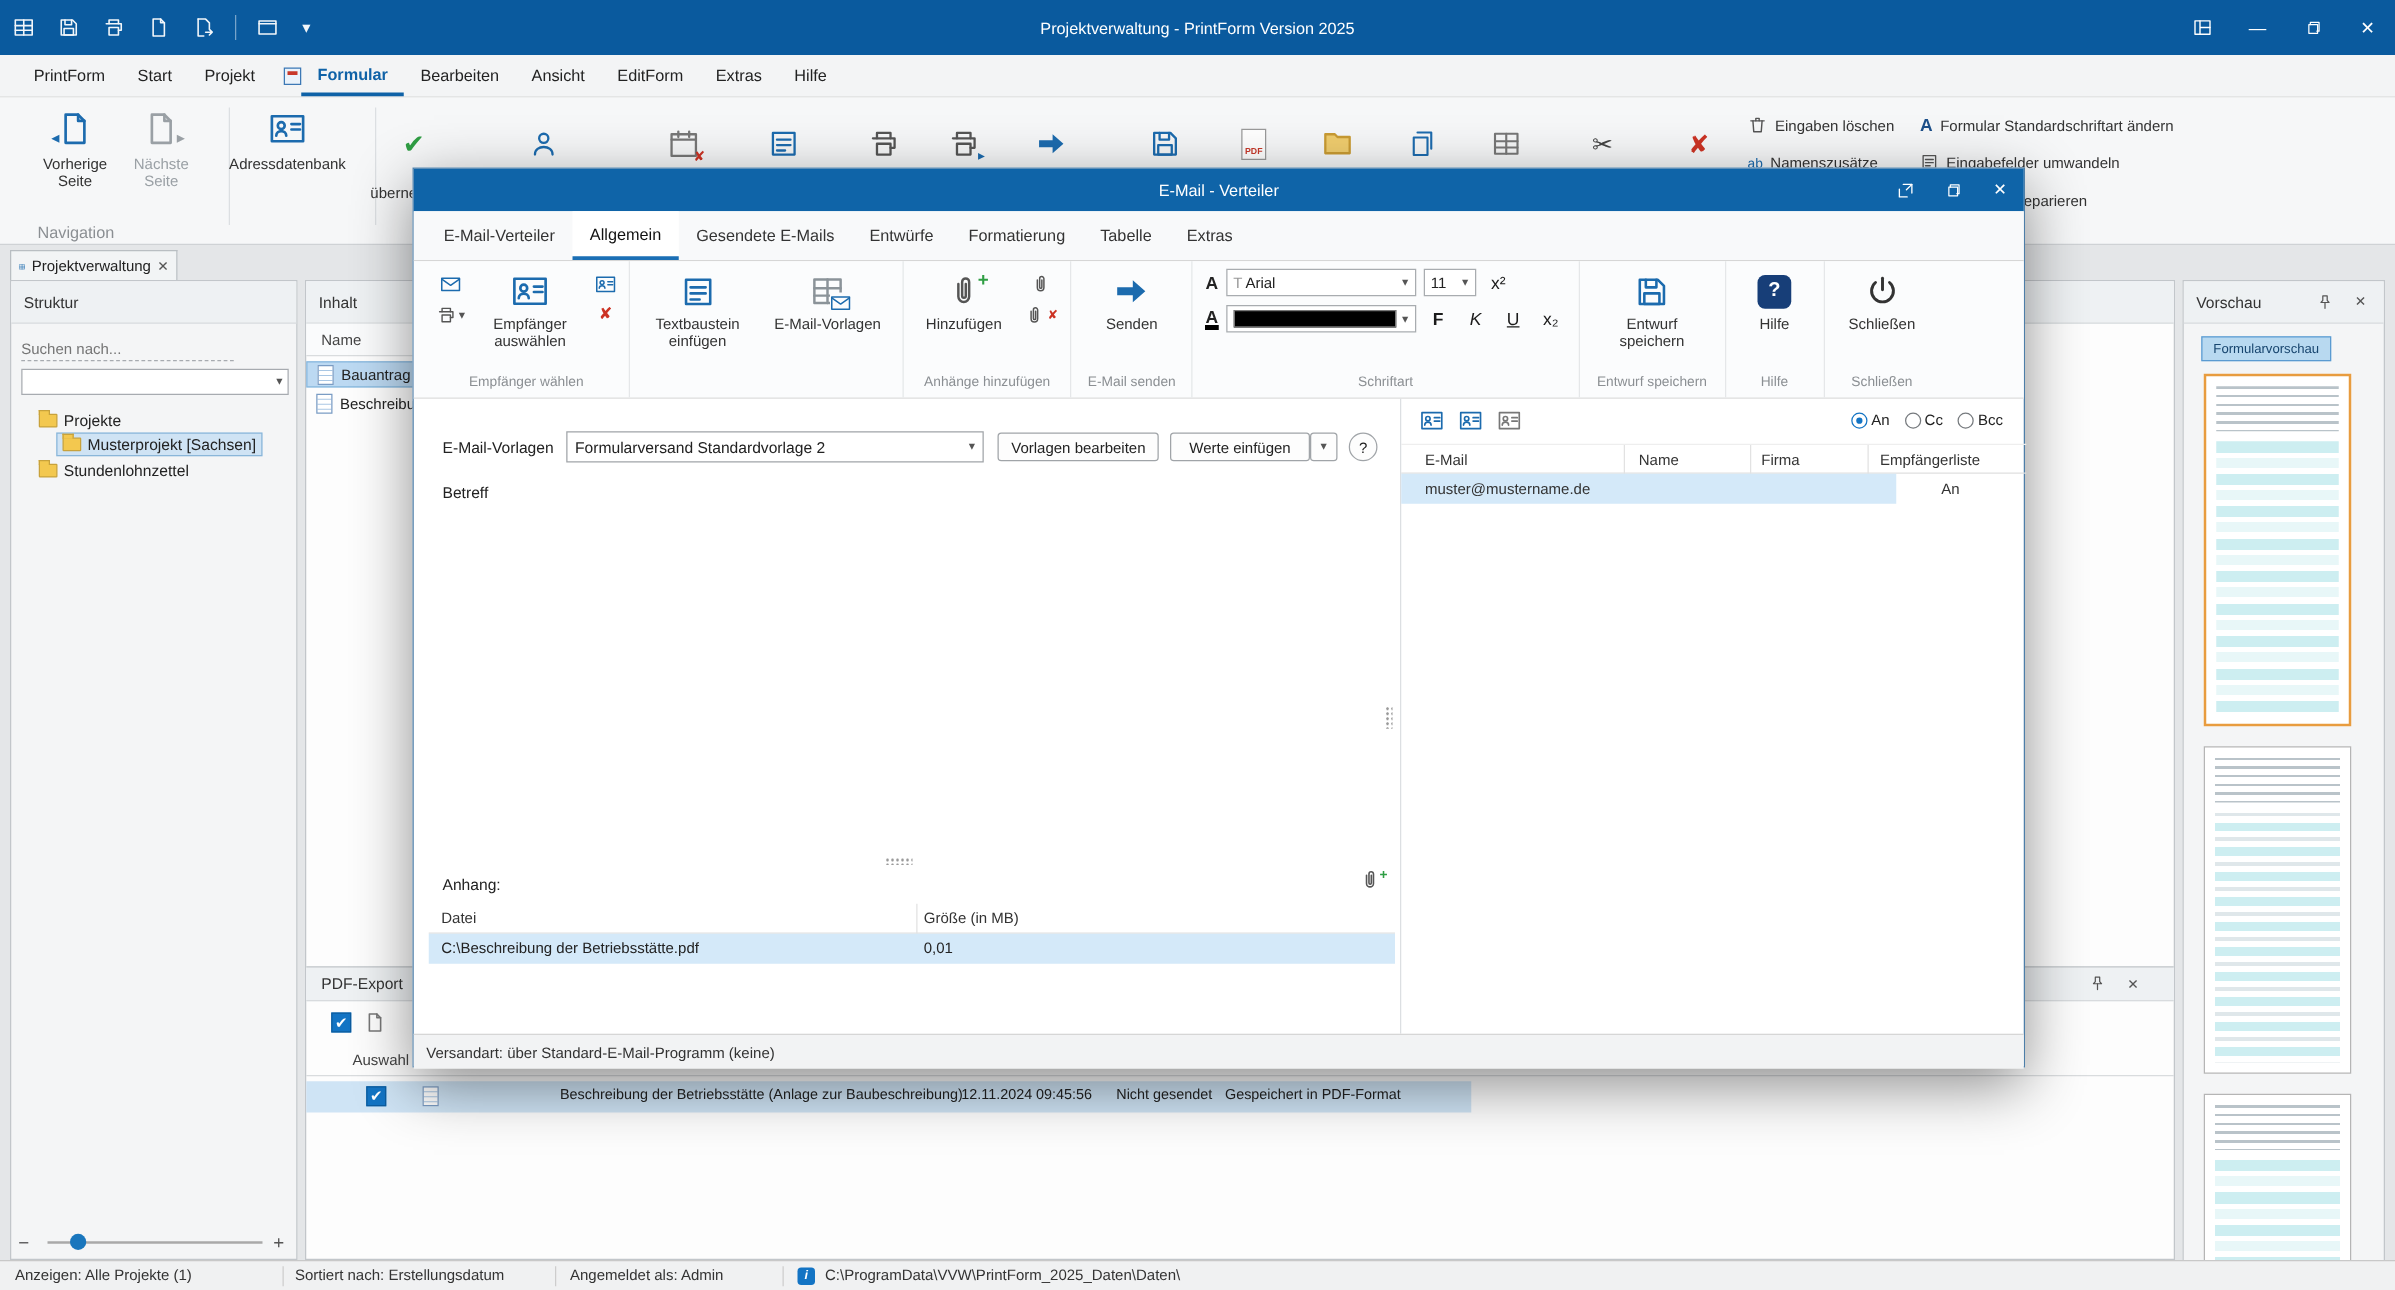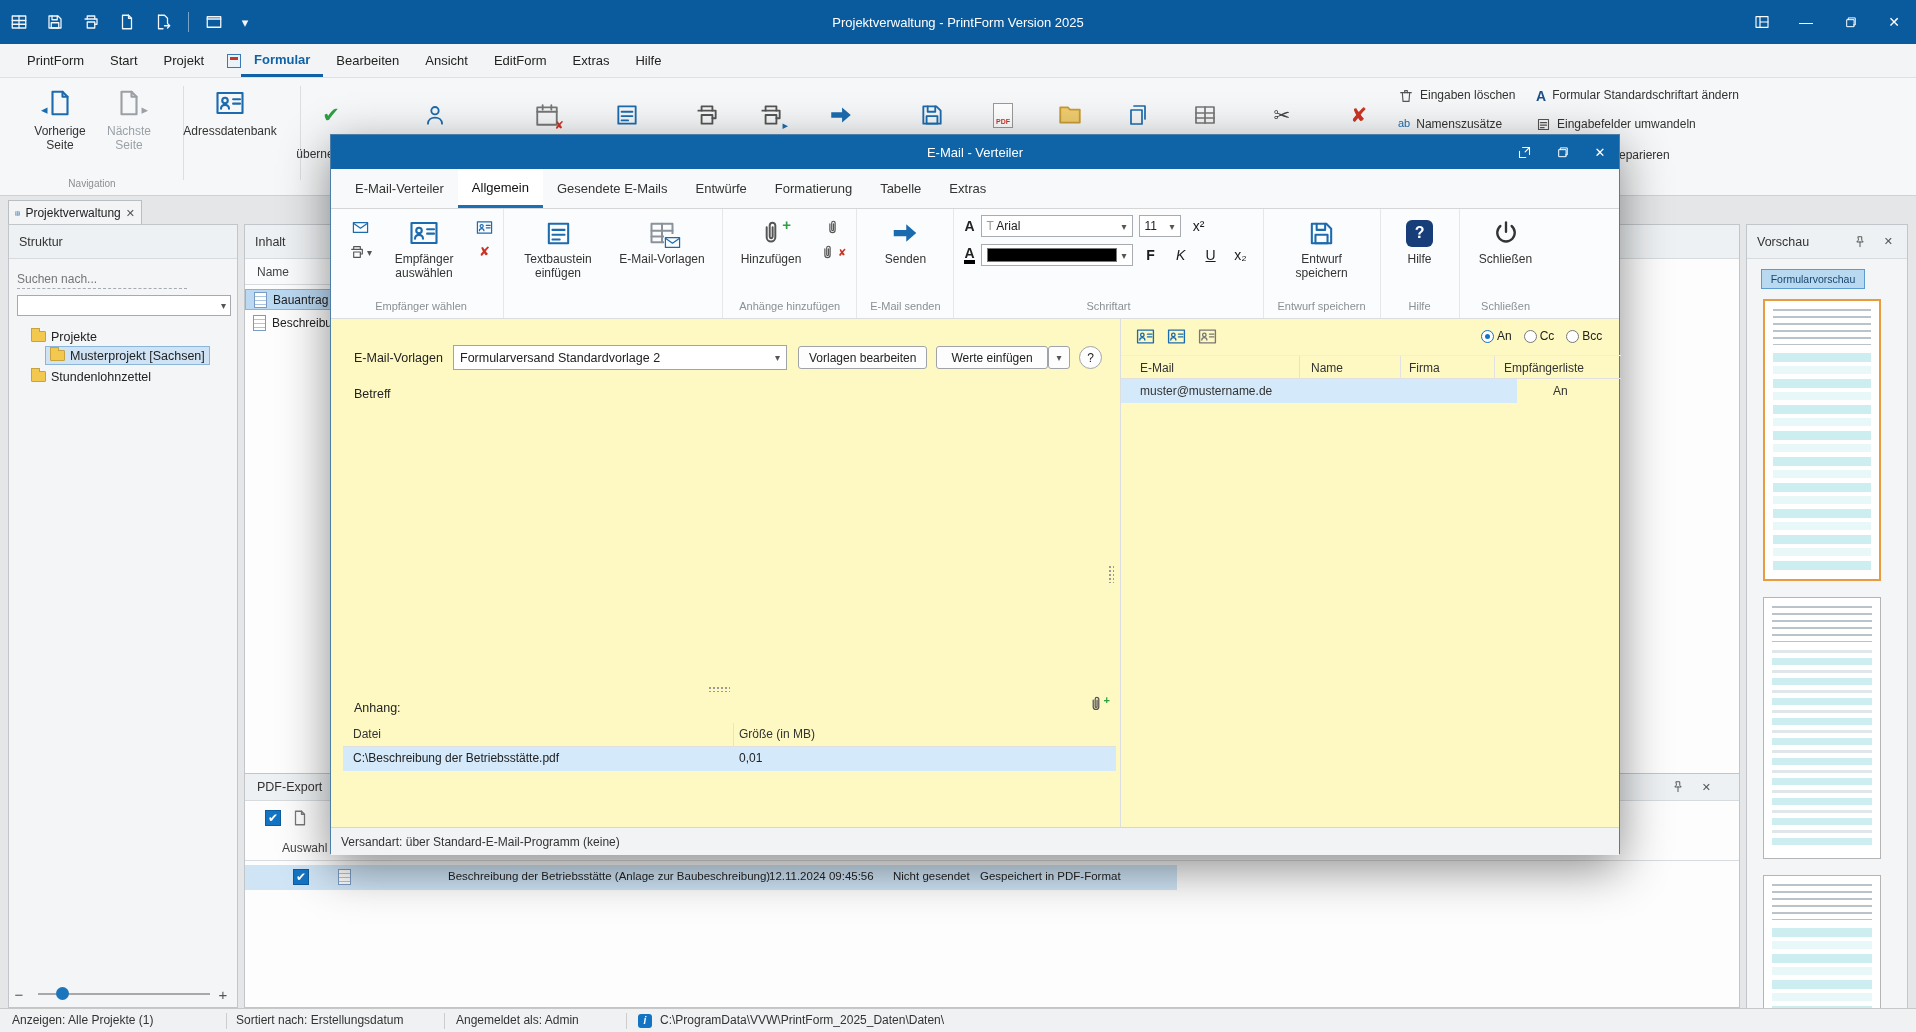--- a/index.html
+++ b/index.html
@@ -24,25 +24,25 @@
   .menu-item{display:flex;align-items:center;padding:0 13px;font-size:13px;color:#222}
   .menu-item.active{color:#0f62a7;font-weight:bold;border-bottom:3px solid #0f62a7}
   .menu-logo{width:14px;height:14px;border:1px solid #3d78b5;background:#eaf2fa;position:relative;margin-left:10px;align-self:center}
   .menu-logo::after{content:"";position:absolute;left:2px;top:2px;width:8px;height:3px;background:#c8382a}
 
   
   #ribbon{position:absolute;left:0;top:78px;width:1916px;height:118px;background:#f6f7f8;border-bottom:1px solid #cfd2d5}
   .rb-big{position:absolute;display:flex;flex-direction:column;align-items:center;font-size:12px;color:#333;text-align:center;line-height:1.18}
   .rb-big .lbl{margin-top:6px}
   .rb-big.disabled{color:#9aa0a5}
-  .rb-grouplbl{position:absolute;top:100px;font-size:10px;color:#8b8f93;text-align:center}
+  .rb-grouplbl{position:absolute;top:100px;font-size:13px;color:#8b8f93;text-align:left}
   .rb-sep{position:absolute;top:8px;height:94px;width:1px;background:#dcdfe2}
   .rb-center-item{position:absolute;top:23px;width:28px;height:28px;display:flex;align-items:center;justify-content:center}
   .glyph{font-family:"DejaVu Sans",sans-serif}
-  .rb-small{position:absolute;display:flex;align-items:flex-start;gap:6px;font-size:12px;color:#333;height:20px}
+  .rb-small{position:absolute;display:flex;align-items:flex-end;gap:6px;font-size:12px;color:#333;height:20px}
   .pdfdoc{width:20px;height:25px;background:#fff;border:1px solid #9a9a9a;position:relative;font-size:7px;font-weight:bold;color:#c8382a;display:flex;align-items:flex-end;justify-content:center;padding-bottom:2px}
   .badge{position:absolute;font-size:11px;font-weight:bold;line-height:1}
 
   
   #side-tab{position:absolute;left:8px;top:200px;width:134px;height:25px;background:#f2f4f5;border:1px solid #b9bec2;border-bottom:none;display:flex;align-items:center;gap:5px;padding:0 6px;font-size:12px}
   #sidebar{position:absolute;left:8px;top:224px;width:230px;height:784px;background:#f4f5f6;border:1px solid #c2c6ca}
   .panel-head{height:34px;display:flex;align-items:center;padding:0 10px;font-size:12.5px;color:#333;background:#eef1f3;border-bottom:1px solid #d8dbde}
   #search-input{position:absolute;left:8px;top:44px;width:170px;height:20px;border:none;border-bottom:1px dashed #a7abb0;background:transparent;font-size:12px;color:#555;font-family:inherit;outline:none}
   #side-combo{position:absolute;left:8px;top:70px;width:214px;height:21px;background:#fff;border:1px solid #a7abb0;display:flex;align-items:center;justify-content:flex-end;padding-right:4px;color:#666;font-size:10px}
   .tree-row{position:absolute;height:19px;display:flex;align-items:center;gap:5px;font-size:12.5px;color:#222}
@@ -76,21 +76,21 @@
   #zoom-thumb{position:absolute;left:46px;top:3px;width:13px;height:13px;border-radius:50%;background:#1976bd}
   .zoom-btn{position:absolute;top:0;width:18px;height:20px;display:flex;align-items:center;justify-content:center;color:#555;font-size:15px}
 
   
   #statusbar{position:absolute;left:0;top:1008px;width:1916px;height:24px;background:#f0f1f2;border-top:1px solid #c8c8c8;font-size:12px;color:#333}
   #statusbar .st{position:absolute;top:4px}
   .st-sep{position:absolute;top:4px;width:1px;height:16px;background:#cdcdcd}
   .info-badge{position:absolute;top:5px;width:14px;height:14px;border-radius:3px;background:#1374c4;color:#fff;font-size:10px;font-style:italic;font-weight:bold;text-align:center;line-height:14px}
 
   
-  #dialog{position:absolute;left:330px;top:134px;width:1290px;height:720px;background:#fef9c3;border:1px solid #4d7ea8;
+  #dialog{position:absolute;left:330px;top:134px;width:1290px;height:720px;background:#ffffff;border:1px solid #4d7ea8;
           box-shadow:0 14px 46px rgba(0,0,0,.45);z-index:50}
   #dlg-titlebar{position:absolute;left:0;top:0;width:100%;height:34px;background:#0f64a8;color:#fff;display:flex;align-items:center;justify-content:center;font-size:13px}
   #dlg-controls{position:absolute;right:8px;top:0;height:34px;display:flex;align-items:center;gap:16px}
   .dlg-wc{width:22px;height:22px;display:flex;align-items:center;justify-content:center;color:#fff}
   #dlg-tabs{position:absolute;left:0;top:34px;width:100%;height:40px;background:#f8f9fa;border-bottom:1px solid #d6d6d6;display:flex;align-items:stretch;padding-left:10px}
   .dlg-tab{display:flex;align-items:center;padding:0 14px;font-size:13px;color:#333}
   .dlg-tab.active{background:#fff;border-bottom:3px solid #1b6fb5;color:#111}
   #dlg-ribbon{position:absolute;left:0;top:74px;width:100%;height:110px;background:#fbfcfd;border-bottom:1px solid #ddd;display:flex;align-items:stretch;padding-left:8px}
   .dgroup{display:flex;flex-direction:column;justify-content:space-between;padding:6px 10px 2px;border-right:1px solid #e5e7e9}
   .dgroup-row{display:flex;gap:10px;align-items:flex-start}

